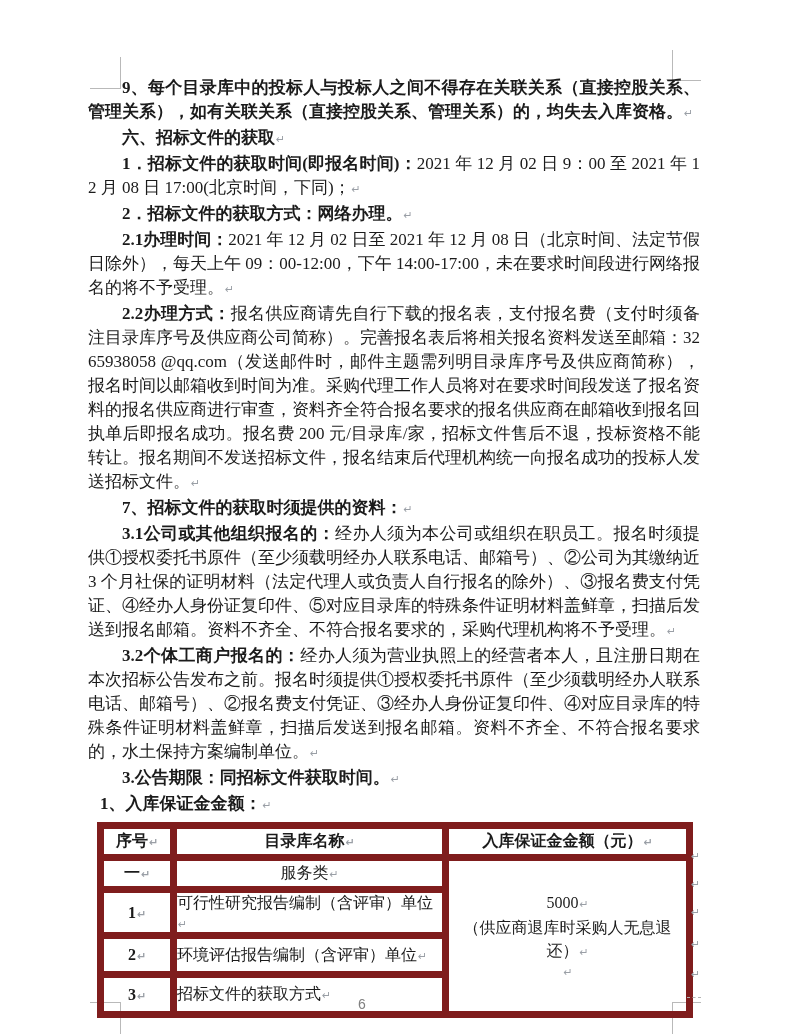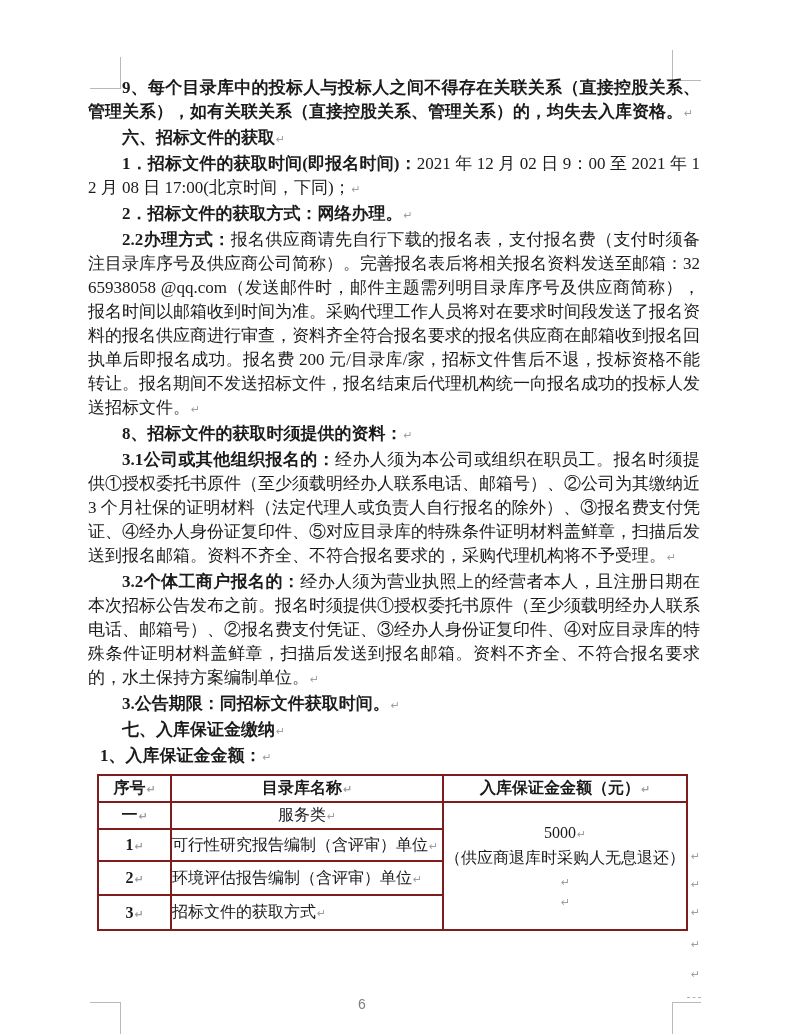--- a/index.html
+++ b/index.html
@@ -40,21 +40,21 @@
 
   table.deposit-table {
     border-collapse:collapse;
     table-layout:fixed;
     margin-left:9px;
     margin-top:4px;
     width:589px;
     border:2px solid #000;
     font-size:16px;
   }
-  table.deposit-table th, table.deposit-table td { border:2px solid #7f1d1d; padding:0; }
+  table.deposit-table th, table.deposit-table td { border:7px solid #7f1d1d; padding:0; }
   th.h { font-weight:700; text-align:center; height:25px; }
   td.no { text-align:center; font-weight:700; height:25px; }
   td.cat { text-align:center; font-weight:400; }
   td.name { text-align:left; padding-left:12px; font-weight:400; }
   tr.r1 td { height:30px; }
   tr.r2 td { height:32px; }
   tr.r3 td { height:33px; }
   td.deposit-cell {
     text-align:center;
     vertical-align:middle;
@@ -94,32 +94,32 @@
   <div class="content">
 
     <p class="para"><b>9、每个目录库中的投标人与投标人之间不得存在关联关系（直接控股关系、管理关系），如有关联关系（直接控股关系、管理关系）的，均失去入库资格。</b><span></span><span class="pmark">↵</span></p>
 
     <p class="para"><b>六、招标文件的获取</b><span></span><span class="pmark">↵</span></p>
 
     <p class="para"><b>1．招标文件的获取时间(即报名时间)：</b><span>2021 年 12 月 02 日 9：00 至 2021 年 12 月 08 日 17:00(北京时间，下同)；</span><span class="pmark">↵</span></p>
 
     <p class="para"><b>2．招标文件的获取方式：网络办理。</b><span></span><span class="pmark">↵</span></p>
 
+    <p class="para"><b>2.1办理时间：</b><span>2021 年 12 月 02 日至 2021 年 12 月 08 日（北京时间、法定节假日除外），每天上午 09：00-12:00，下午 14:00-17:00，未在要求时间段进行网络报名的将不予受理。</span><span class="pmark">↵</span></p>
 
     <p class="para"><b>2.2办理方式：</b><span>报名供应商请先自行下载的报名表，支付报名费（支付时须备注目录库序号及供应商公司简称）。完善报名表后将相关报名资料发送至邮箱：3265938058 @qq.com（发送邮件时，邮件主题需列明目录库序号及供应商简称），报名时间以邮箱收到时间为准。采购代理工作人员将对在要求时间段发送了报名资料的报名供应商进行审查，资料齐全符合报名要求的报名供应商在邮箱收到报名回执单后即报名成功。报名费 200 元/目录库/家，招标文件售后不退，投标资格不能转让。报名期间不发送招标文件，报名结束后代理机构统一向报名成功的投标人发送招标文件。</span><span class="pmark">↵</span></p>
 
-    <p class="para"><b>8、招标文件的获取时须提供的资料：</b><span></span><span class="pmark">↵</span></p>
+    <p class="para"><b>7、招标文件的获取时须提供的资料：</b><span></span><span class="pmark">↵</span></p>
 
     <p class="para"><b>3.1公司或其他组织报名的：</b><span>经办人须为本公司或组织在职员工。报名时须提供①授权委托书原件（至少须载明经办人联系电话、邮箱号）、②公司为其缴纳近 3 个月社保的证明材料（法定代理人或负责人自行报名的除外）、③报名费支付凭证、④经办人身份证复印件、⑤对应目录库的特殊条件证明材料盖鲜章，扫描后发送到报名邮箱。资料不齐全、不符合报名要求的，采购代理机构将不予受理。</span><span class="pmark">↵</span></p>
 
     <p class="para"><b>3.2个体工商户报名的：</b><span>经办人须为营业执照上的经营者本人，且注册日期在本次招标公告发布之前。报名时须提供①授权委托书原件（至少须载明经办人联系电话、邮箱号）、②报名费支付凭证、③经办人身份证复印件、④对应目录库的特殊条件证明材料盖鲜章，扫描后发送到报名邮箱。资料不齐全、不符合报名要求的，水土保持方案编制单位。</span><span class="pmark">↵</span></p>
 
     <p class="para"><b>3.公告期限：同招标文件获取时间。</b><span></span><span class="pmark">↵</span></p>
 
-    <p class="para"><b>七、入库保证金缴纳</b><span></span><span class="pmark">↵</span></p>
 
     <p class="para small-indent"><b>1、入库保证金金额：</b><span></span><span class="pmark">↵</span></p>
 
     <table class="deposit-table">
       <colgroup>
         <col style="width:73px">
           <col style="width:272px">
           <col style="width:244px">
       </colgroup>
       <tbody>

